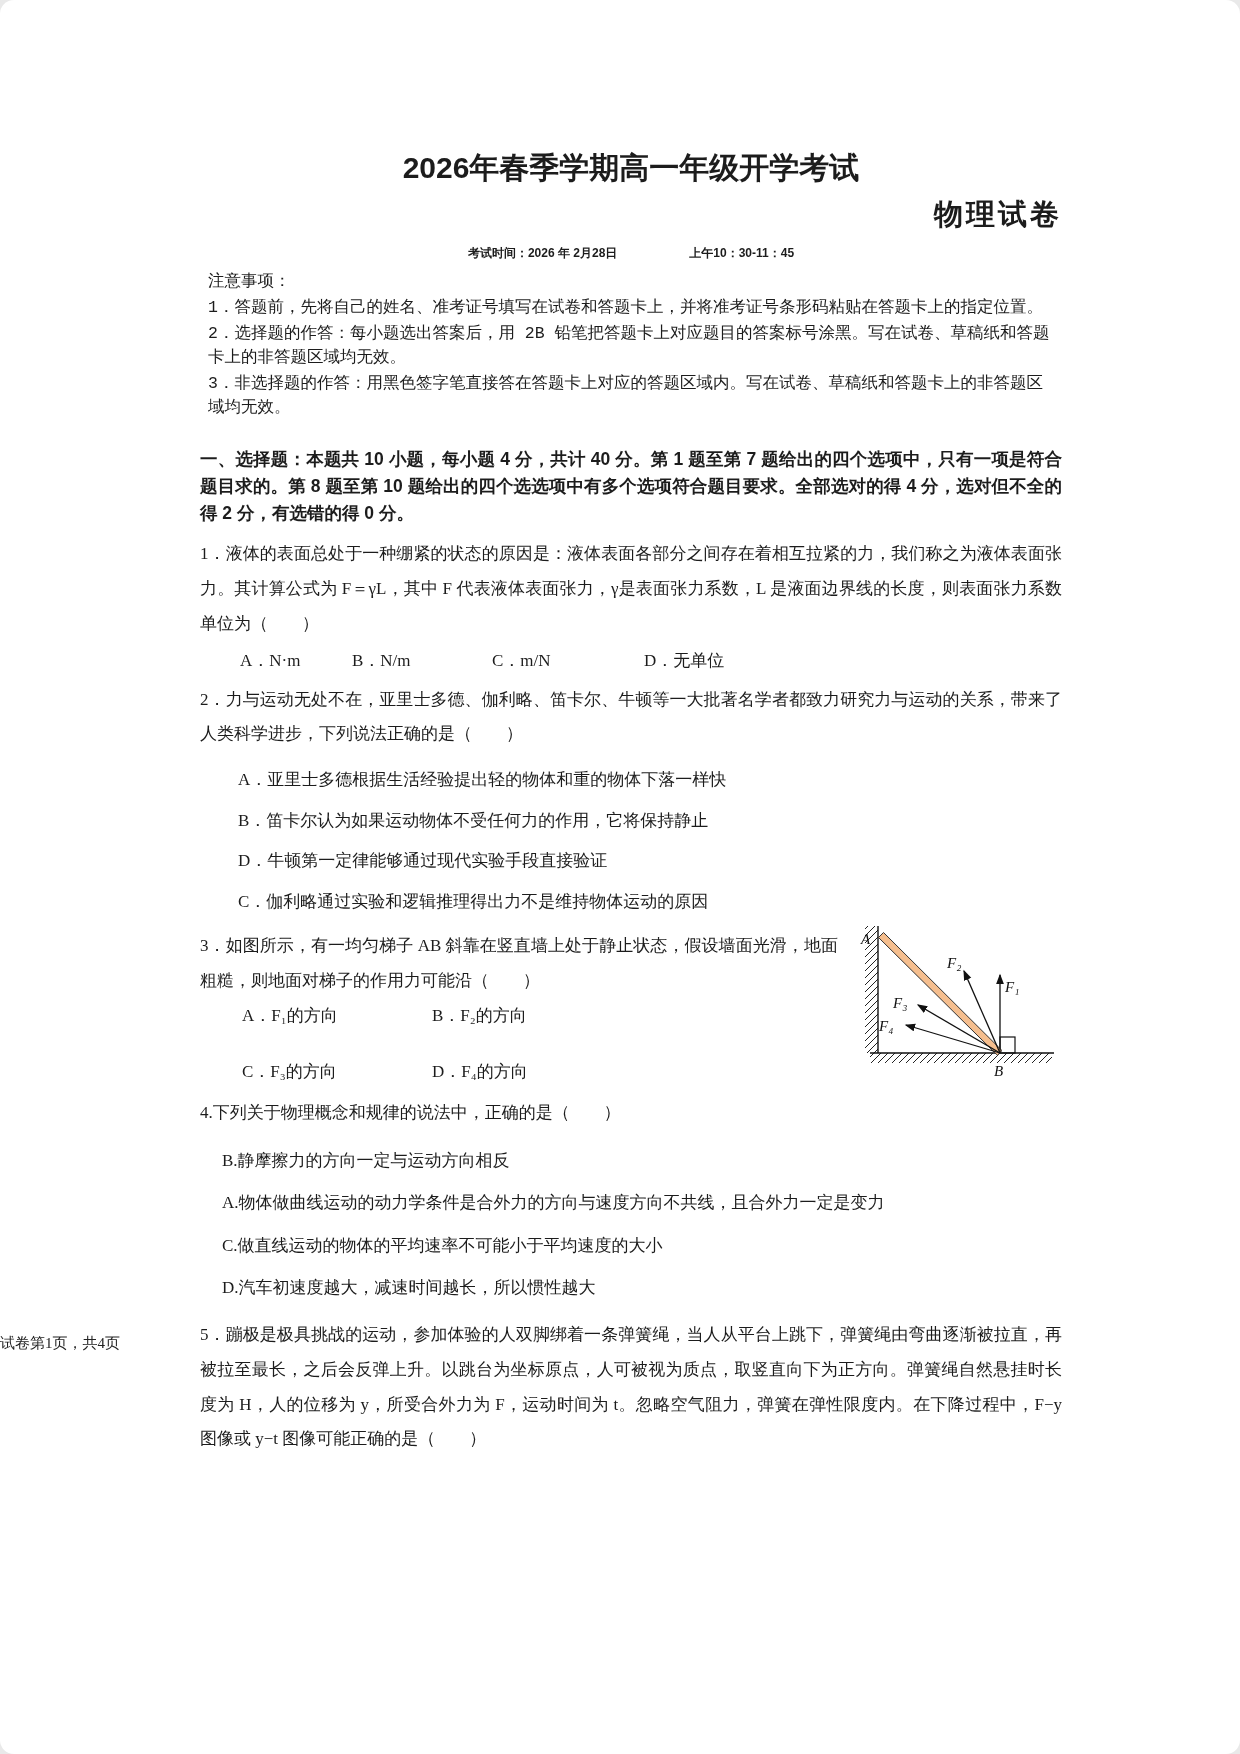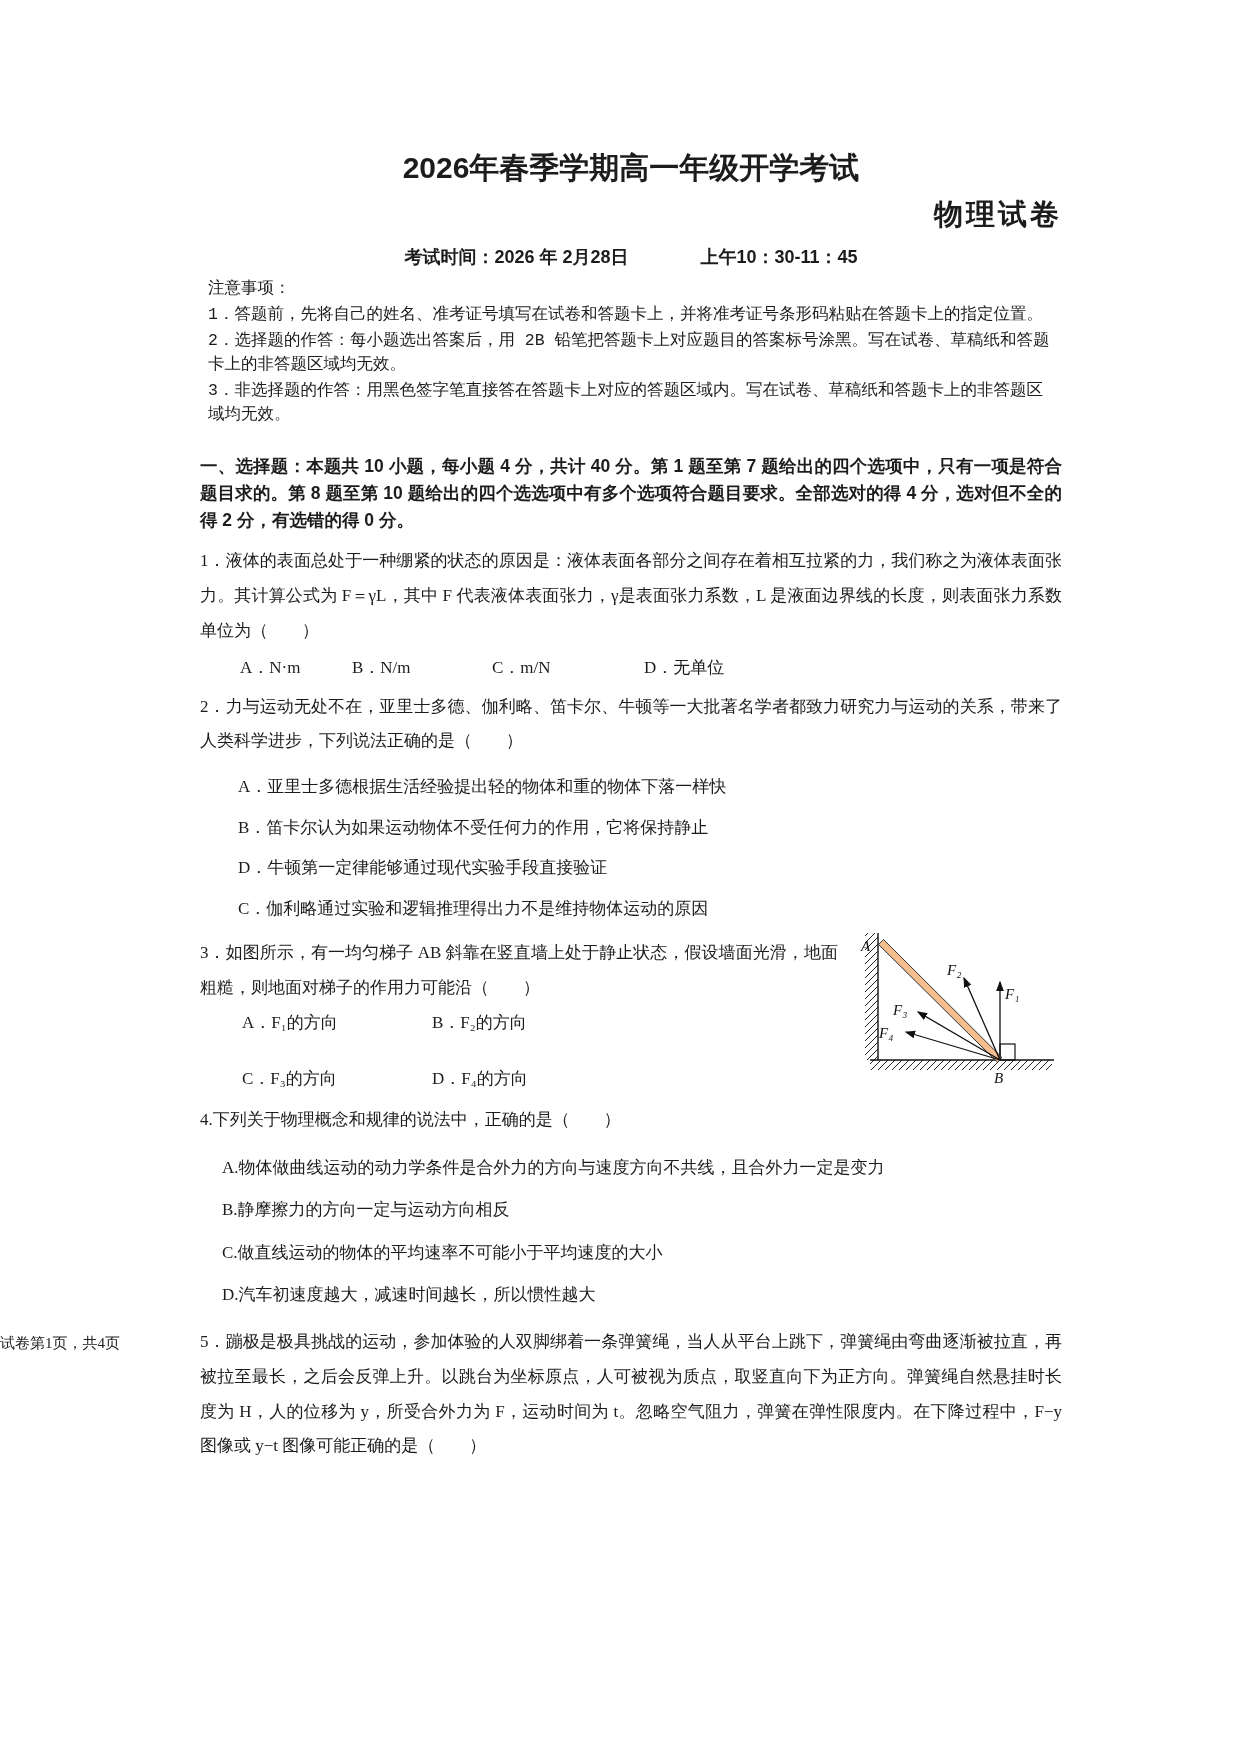--- a/index.html
+++ b/index.html
@@ -5,32 +5,33 @@
   html,body{margin:0;padding:0;background:#e9e9e9;}
   .page{
     position:relative;
     width:1240px;height:1754px;
     background:#ffffff;
     box-sizing:border-box;
     padding:148px 178px 0 200px;
     font-family:"Liberation Serif","DejaVu Serif",serif;
     color:#1c1c1c;
     overflow:hidden;
+    border-radius:14px;
   }
   .title{
     font-family:"Liberation Sans","DejaVu Sans",sans-serif;
     font-weight:bold;font-size:30px;text-align:center;margin:0 0 6px 0;
   }
   .subtitle{
     font-family:"Liberation Sans","DejaVu Sans",sans-serif;
     font-weight:bold;font-size:29px;text-align:right;letter-spacing:3px;margin:4px 0 10px 0;
   }
   .time-row{
     font-family:"Liberation Sans","DejaVu Sans",sans-serif;
-    font-weight:bold;font-size:18px;
+    font-weight:bold;font-size:12px;
     display:flex;justify-content:center;gap:72px;margin:2px 0 8px 0;
   }
   .notices{font-size:16.5px;line-height:1.45;}
   .notices p{margin:2px 8px;font-family:Liberation Mono, monospace;}
   .section-heading{
     font-family:"Liberation Sans","DejaVu Sans",sans-serif;
     font-weight:bold;font-size:17.5px;line-height:1.55;text-align:justify;
     margin:26px 0 10px 0;
   }
   .question{font-size:17px;line-height:2.05;text-align:justify;margin:8px 0 0 0;}
@@ -129,22 +130,22 @@
       <span>A．F₁的方向</span>
       <span>B．F₂的方向</span>
       <span>C．F₃的方向</span>
       <span>D．F₄的方向</span>
     </div>
     <div class="clear"></div>
   </div>
 
   <div class="question">
     <p class="q-text">4.下列关于物理概念和规律的说法中，正确的是（　　）</p>
+    <div class="opt-line-tight">B.静摩擦力的方向一定与运动方向相反</div>
     <div class="opt-line-tight">A.物体做曲线运动的动力学条件是合外力的方向与速度方向不共线，且合外力一定是变力</div>
-    <div class="opt-line-tight">B.静摩擦力的方向一定与运动方向相反</div>
     <div class="opt-line-tight">C.做直线运动的物体的平均速率不可能小于平均速度的大小</div>
     <div class="opt-line-tight">D.汽车初速度越大，减速时间越长，所以惯性越大</div>
   </div>
 
   <div class="question">
     <p class="q-text">5．蹦极是极具挑战的运动，参加体验的人双脚绑着一条弹簧绳，当人从平台上跳下，弹簧绳由弯曲逐渐被拉直，再被拉至最长，之后会反弹上升。以跳台为坐标原点，人可被视为质点，取竖直向下为正方向。弹簧绳自然悬挂时长度为 H，人的位移为 y，所受合外力为 F，运动时间为 t。忽略空气阻力，弹簧在弹性限度内。在下降过程中，F−y 图像或 y−t 图像可能正确的是（　　）</p>
   </div>
 
   <div class="footer">试卷第1页，共4页</div>
 

